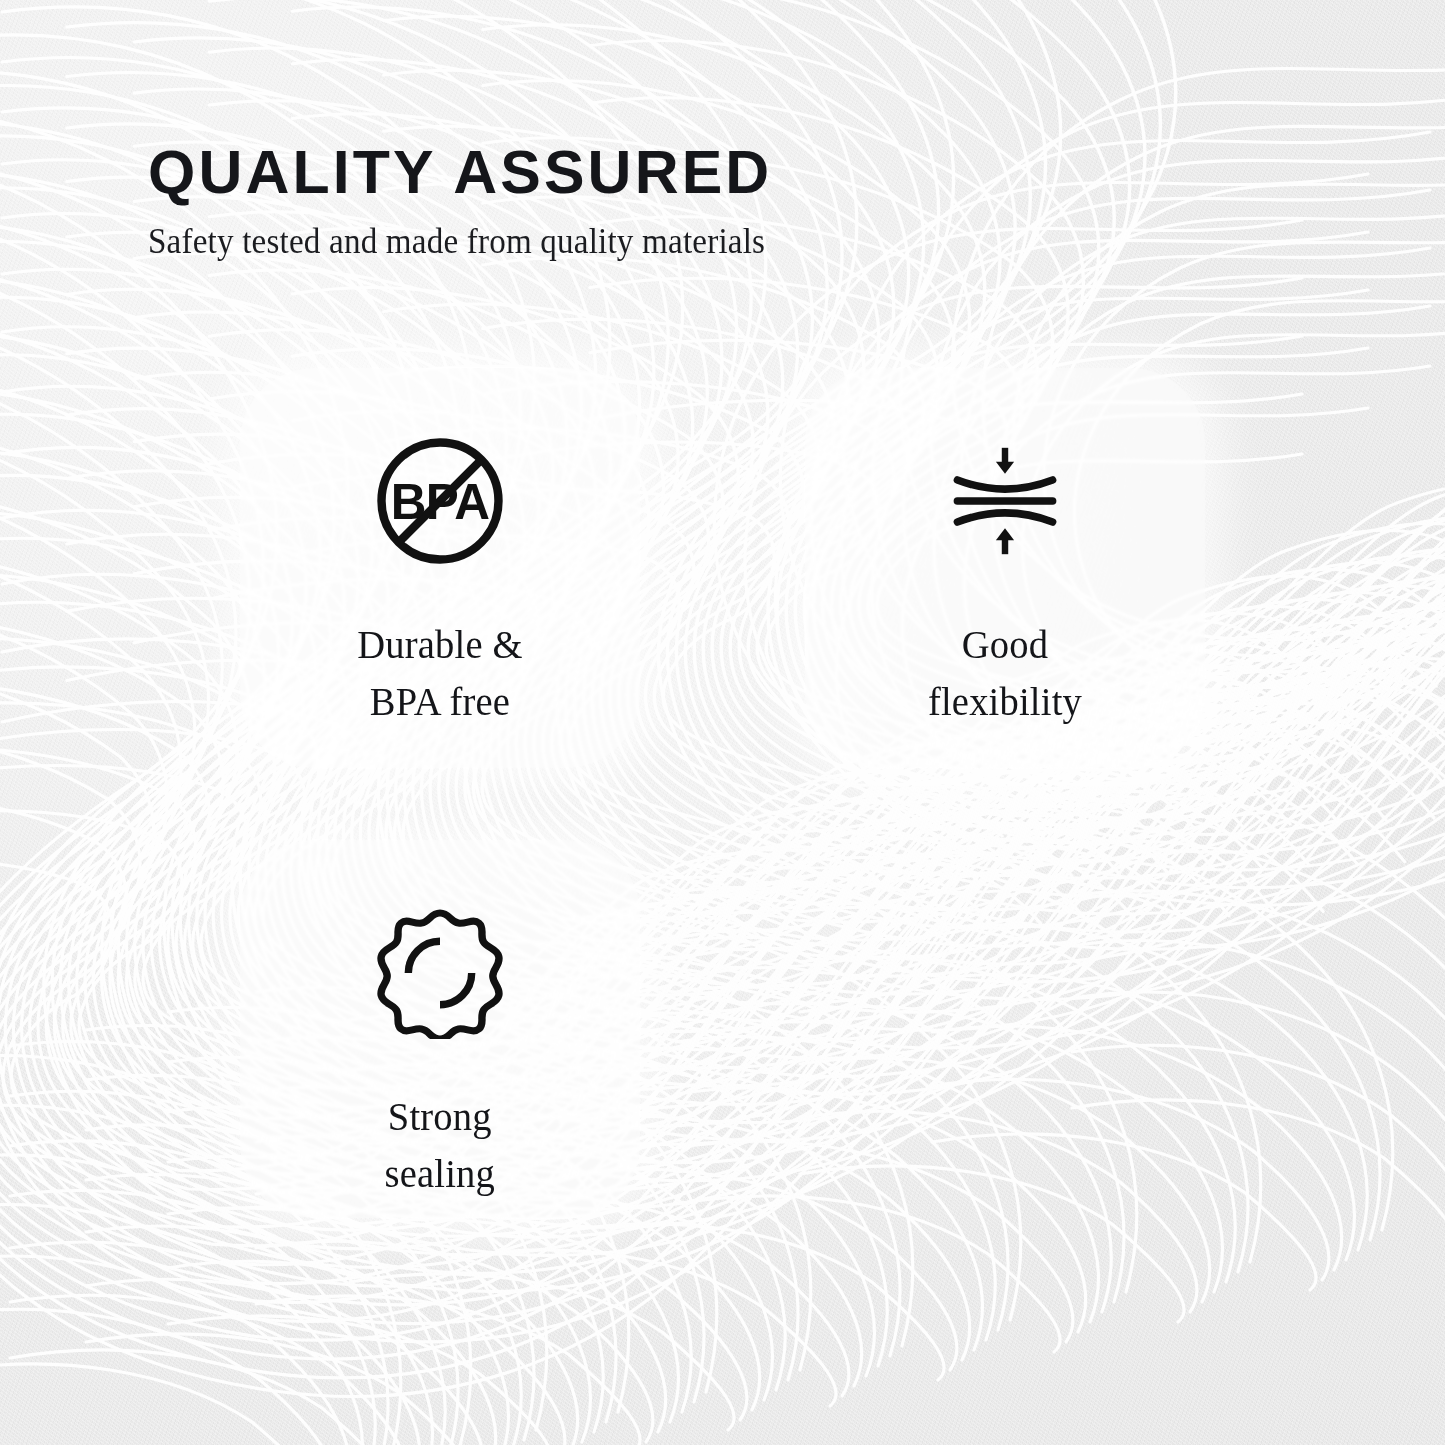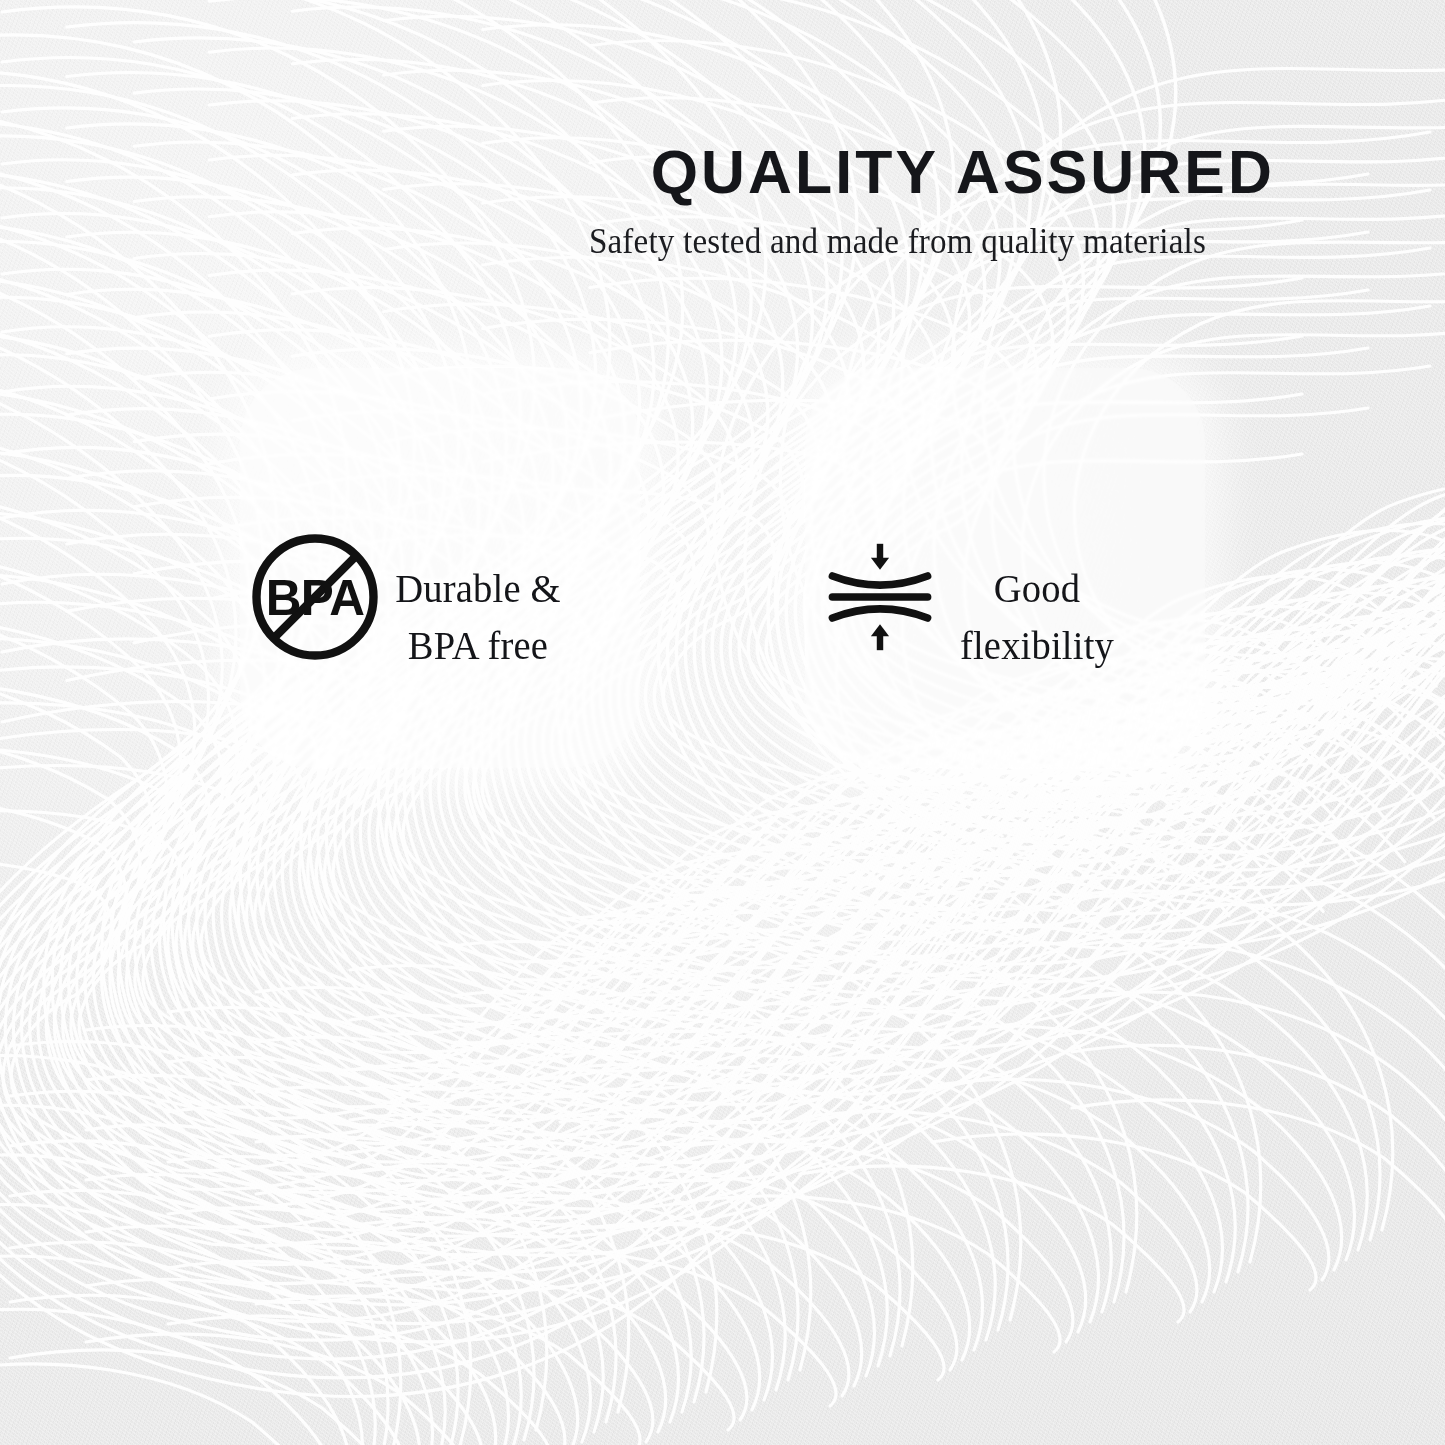--- a/index.html
+++ b/index.html
@@ -48,21 +48,20 @@
     position:absolute; inset:0;
     background: radial-gradient(ellipse at 50% 45%, rgba(255,255,255,.30) 0%, rgba(255,255,255,0) 62%);
   }
 
   
   .header {
     position: absolute;
     left: 148px;
     top: 140px;
     width: 1150px;
-    text-align: right;
   }
   .title {
     margin: 0;
     font-family: "Liberation Sans", sans-serif;
     font-weight: 700;
     font-size: 62px;
     line-height: 1.02;
     letter-spacing: 3.2px;
     color: #15161a;
     transform: scaleX(.98);
@@ -94,21 +93,21 @@
     column-gap: 165px;
     row-gap: 72px;
   }
 
   .card {
     position: relative;
     border-radius: 74px;
     background: rgba(255,255,255,.52);
     box-shadow: 0 0 42px 26px rgba(255,255,255,.38);
     display: flex;
-    flex-direction: row;
+    flex-direction: column;
     align-items: center;
     justify-content: flex-start;
     padding-top: 58px;
     box-sizing: border-box;
     -webkit-backdrop-filter: blur(1px);
     backdrop-filter: blur(1px);
   }
   .card::before {
     content: "";
     position: absolute;
@@ -258,15 +257,49 @@
           <line x1="50" y1="88" x2="50" y2="75" stroke="#111111" stroke-width="4.6" stroke-linecap="butt"></line>
           <path d="M43.5 78 L50 69.5 L56.5 78 Z" fill="#111111"></path>
         </svg>
       </div>
       <div class="card-label">
         <span class="l1">Good</span>
         <span class="l2">flexibility</span>
       </div>
     </div>
 
+    <div class="card">
+      <div class="icon-wrap">
+        <svg width="132" height="132" viewBox="0 0 100 100" xmlns="http://www.w3.org/2000/svg" aria-hidden="true">
+          <path d="M50 5
+                   C57 5 58 12 64 13
+                   C70 14 75 9 79.5 13
+                   C84 17 80 23 83 28
+                   C86 33 93 33 94.5 39.5
+                   C96 46 90 49 90 55
+                   C90 61 96 64 94.5 70.5
+                   C93 77 86 77 83 82
+                   C80 87 84 93 79.5 97
+                   C75 101 70 96 64 97
+                   C58 98 57 105 50 105
+                   C43 105 42 98 36 97
+                   C30 96 25 101 20.5 97
+                   C16 93 20 87 17 82
+                   C14 77 7 77 5.5 70.5
+                   C4 64 10 61 10 55
+                   C10 49 4 46 5.5 39.5
+                   C7 33 14 33 17 28
+                   C20 23 16 17 20.5 13
+                   C25 9 30 14 36 13
+                   C42 12 43 5 50 5 Z" transform="translate(0,-5) scale(1,0.955) translate(0,5)" fill="none" stroke="#111111" stroke-width="5.6" stroke-linejoin="round"></path>
+
+          <path d="M50 26 A24 24 0 0 0 26 50" fill="none" stroke="#111111" stroke-width="5.6" stroke-linecap="butt"></path>
+          <path d="M50 74 A24 24 0 0 0 74 50" fill="none" stroke="#111111" stroke-width="5.6" stroke-linecap="butt"></path>
+        </svg>
+      </div>
+      <div class="card-label">
+        <span class="l1">Strong</span>
+        <span class="l2">sealing</span>
+      </div>
+    </div>
 
   </div>
 </div>
 
 </body></html>

